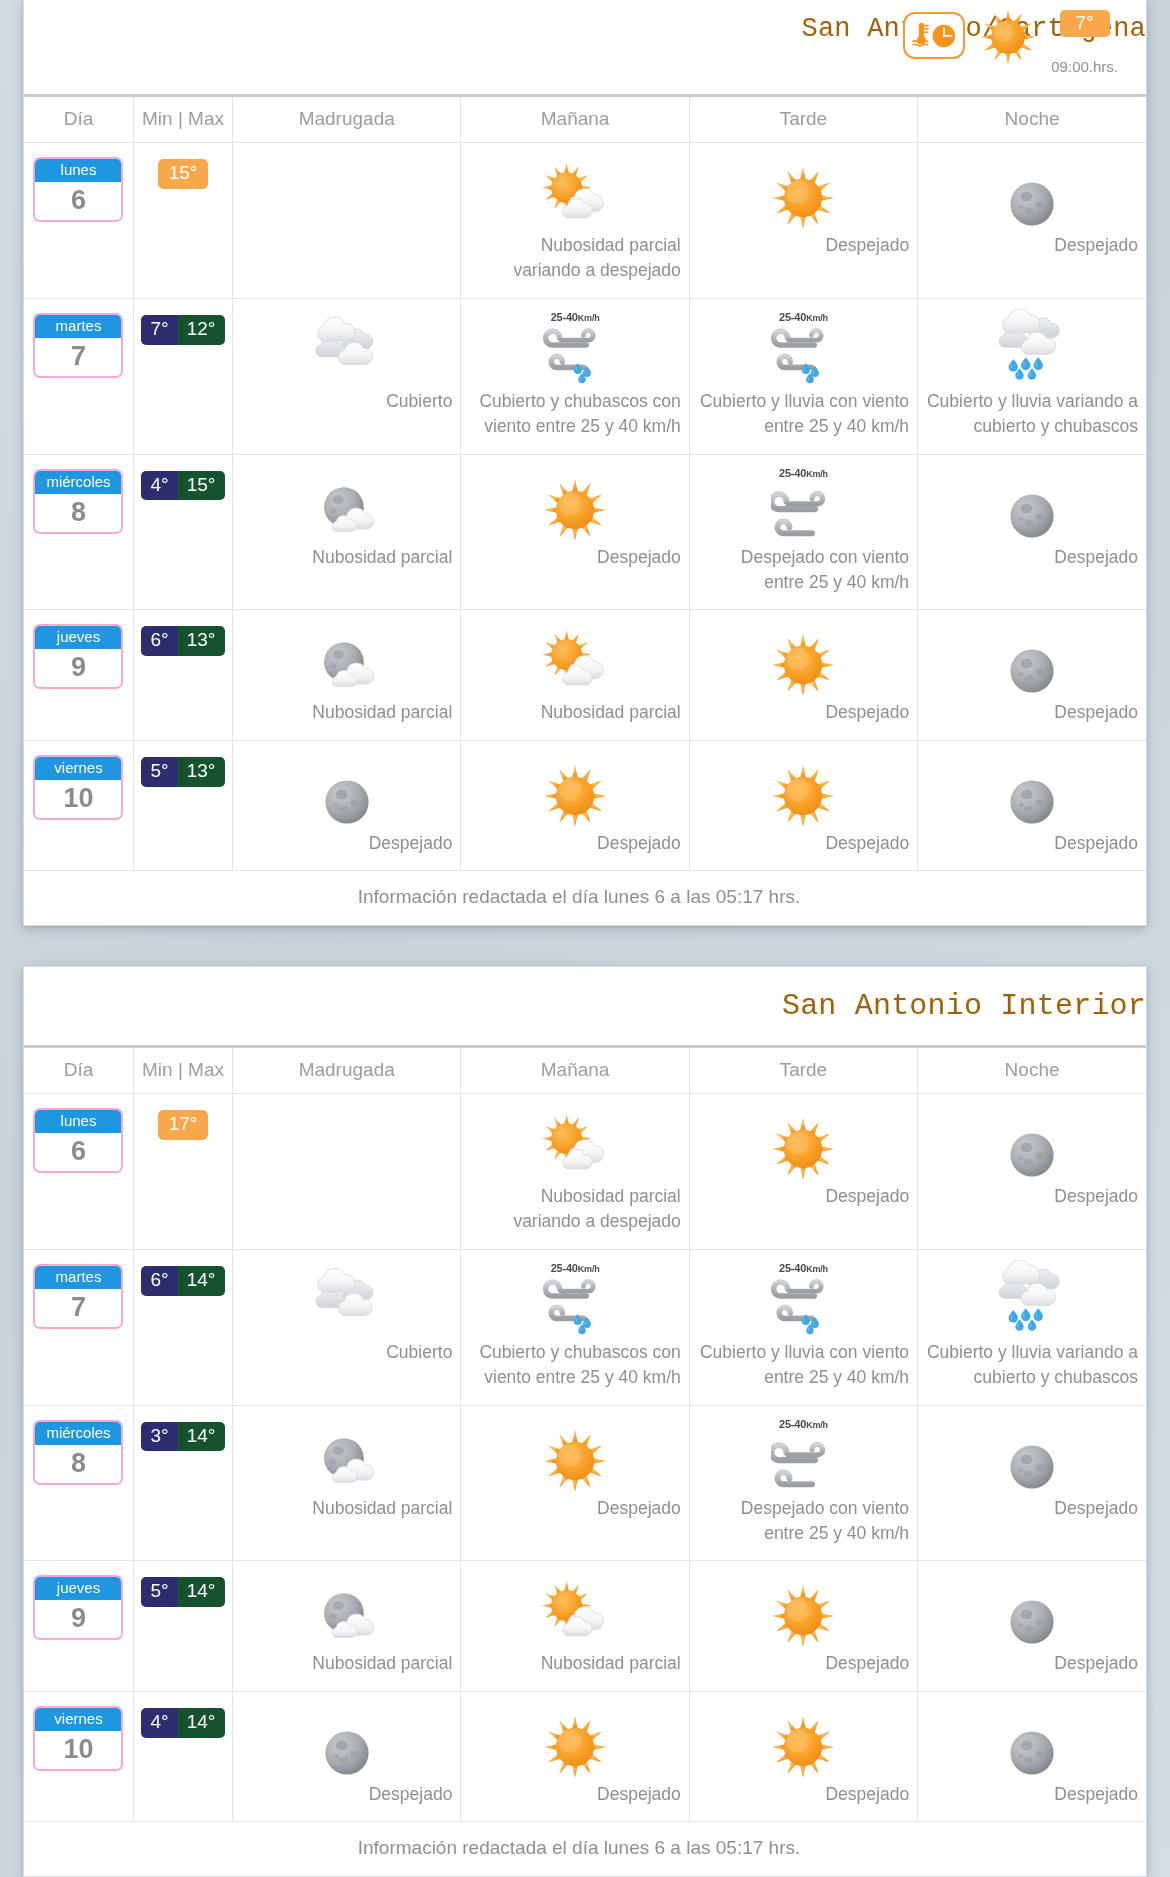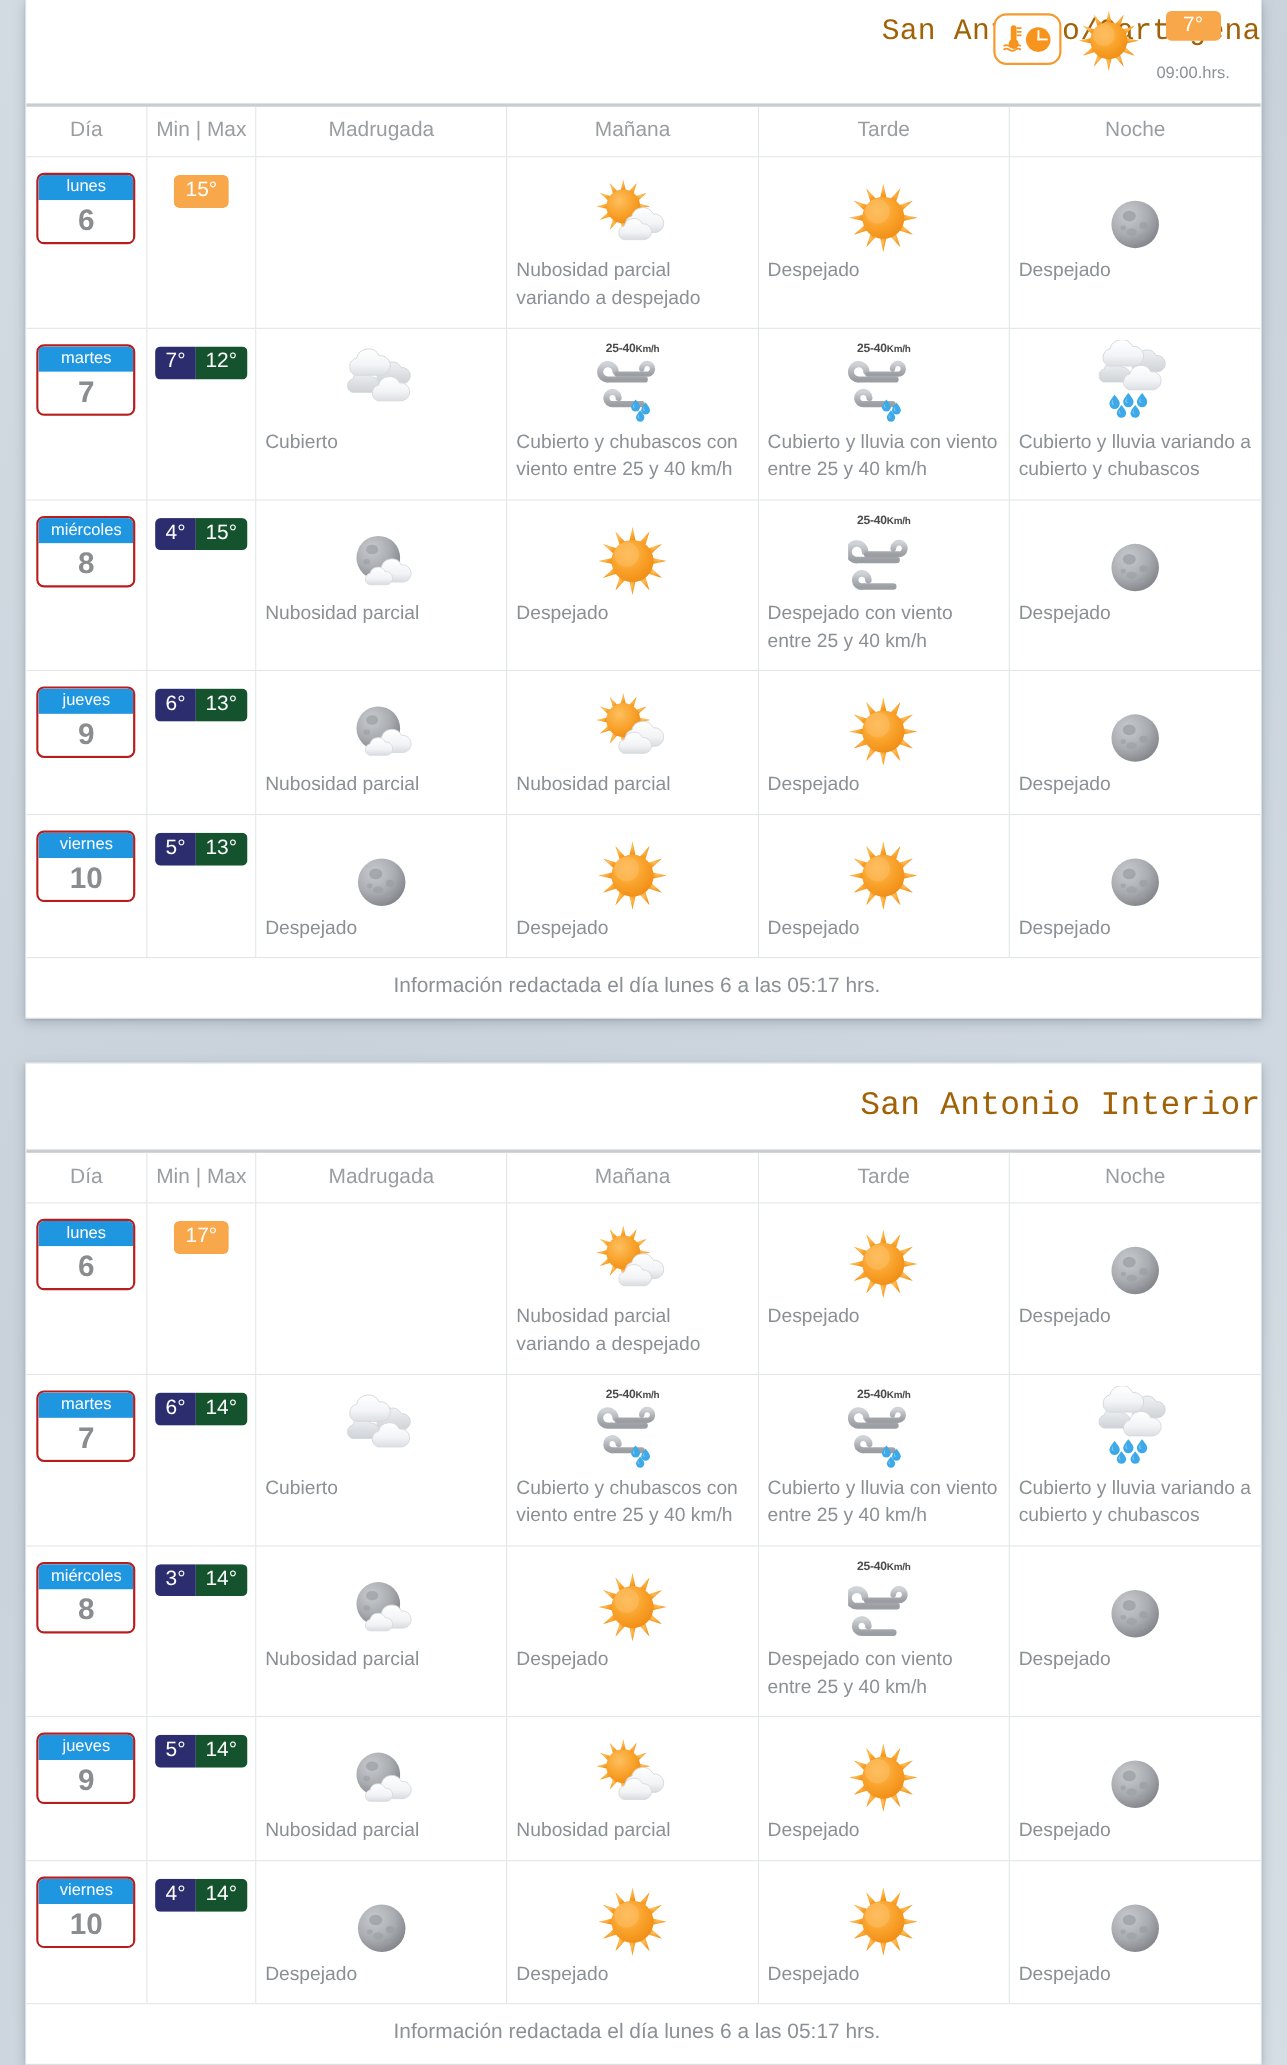--- a/index.html
+++ b/index.html
@@ -114,21 +114,21 @@
 
   col.c-day{width:105px;}
   col.c-mm{width:95px;}
   col.c-per{width:219px;}
 
   
   .daycell{padding:14px 0 10px 0;text-align:center;}
   .daybadge{
     display:inline-block;
     width:90px;
-    border:2px solid #b91c1c;
+    border:2px solid #f9a8d4;
     border-radius:7px;
     overflow:hidden;
     background:#fff;
     box-sizing:border-box;
   }
   .daybadge .dw{
     background:#1f96e0;
     color:#fff;
     font-size:15px;
     line-height:20px;
@@ -155,21 +155,21 @@
   .mm-max{
     background:#14532d;color:#fff;
     font-size:19px;padding:4px 10px 5px 9px;line-height:1.1;
   }
   .mm-only{
     background:#f9a74b;color:#fff;
     font-size:19px;padding:4px 11px 5px 11px;line-height:1.1;border-radius:5px;
   }
 
   
-  .pcell{padding:10px 8px 14px 8px;text-align:left;}
+  .pcell{padding:10px 8px 14px 8px;text-align:right;}
   .pcell.empty{padding:0;}
   .ptext{
     margin-top:2px;
     font-size:17.5px;
     color:#8b9094;
     line-height:1.45;
   }
   .icon-slot{
     height:78px;
     display:flex;

